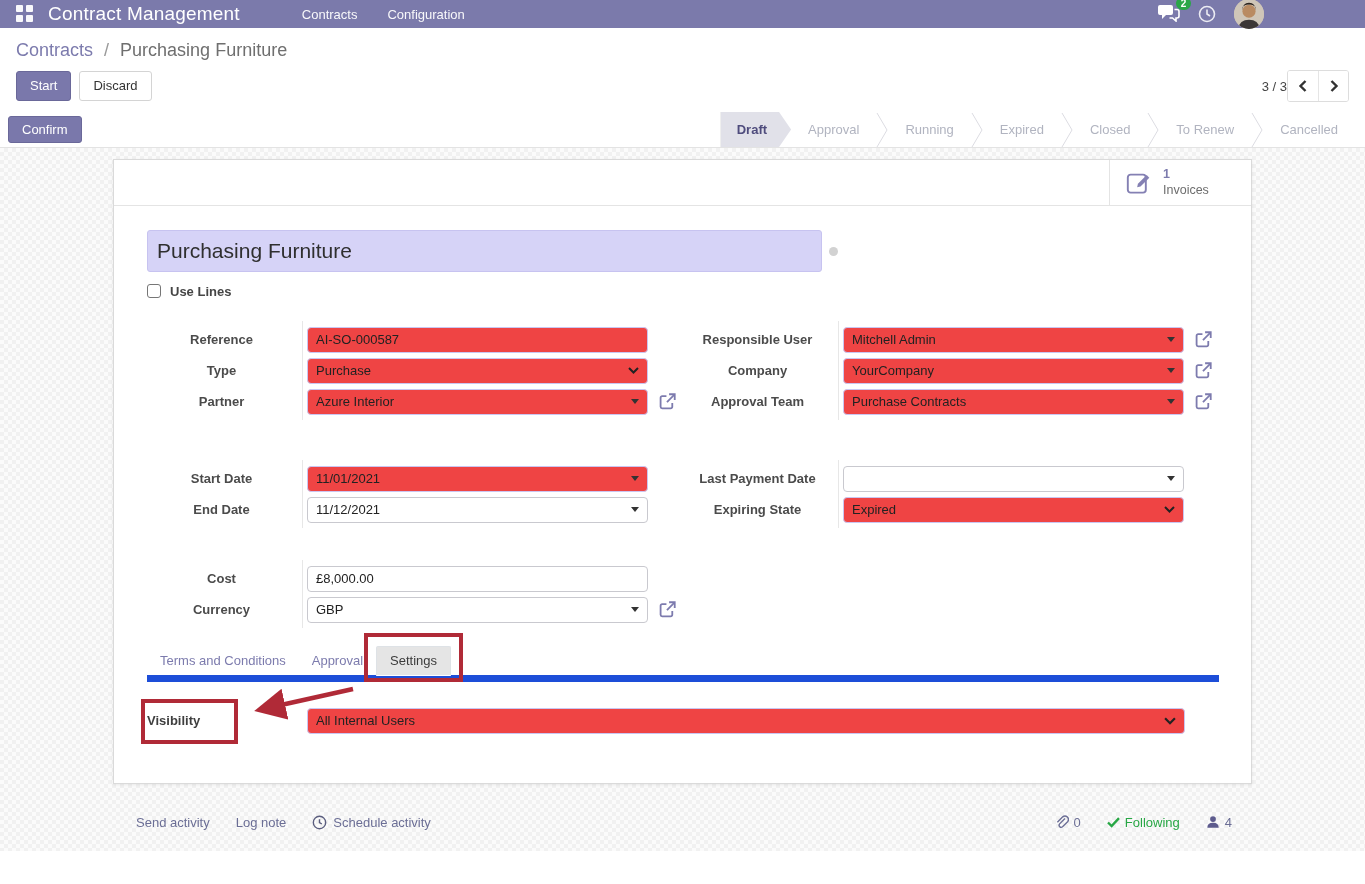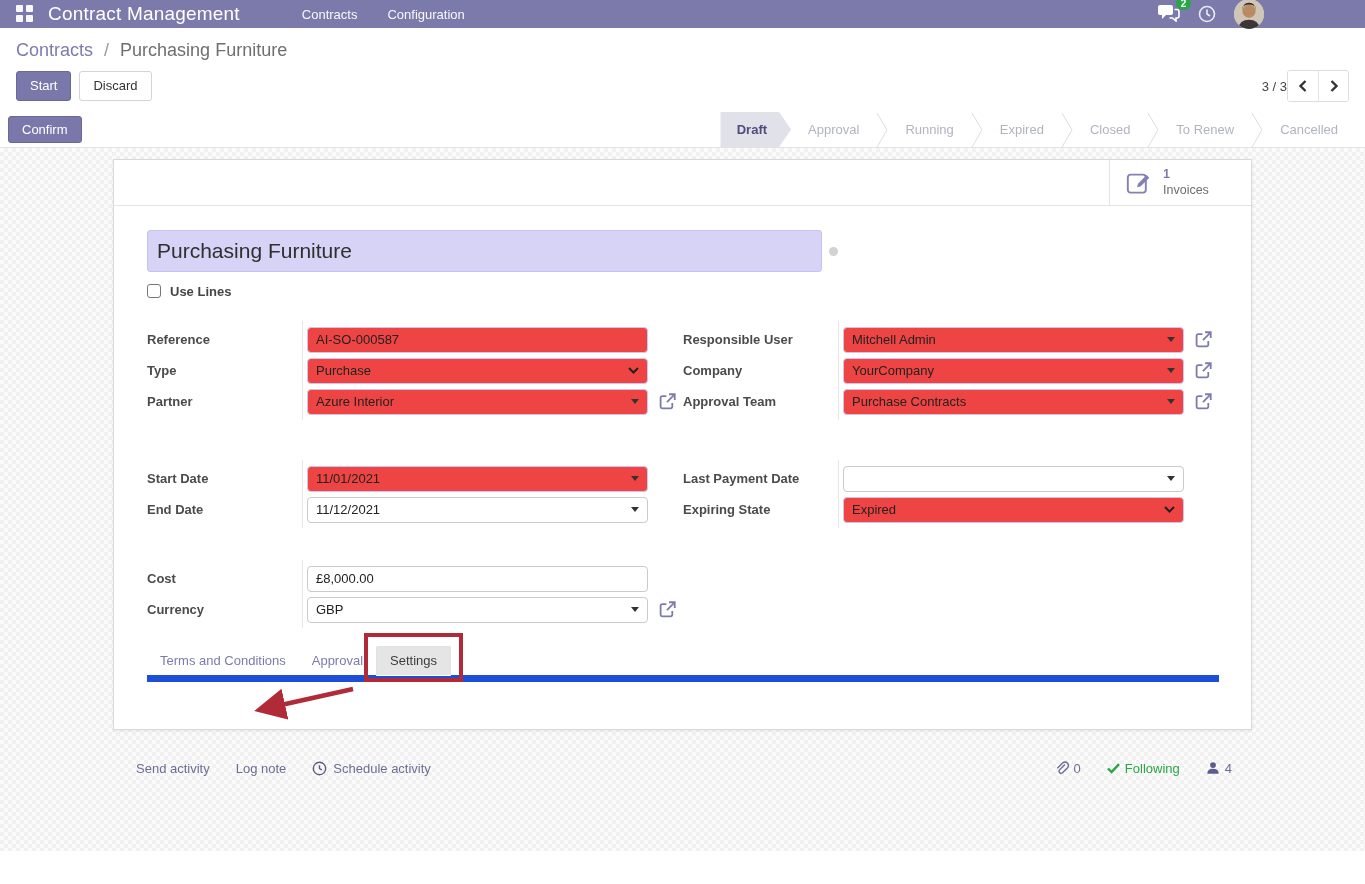--- a/index.html
+++ b/index.html
@@ -67,21 +67,21 @@
 
   .use-lines { display:flex; align-items:center; gap:9px; margin-top:11px; height:16px; }
   .checkbox { width:14px; height:14px; border:1px solid #767676; border-radius:3px; background:#fff; cursor:pointer; }
   .cb-label { font-weight:bold; color:#454545; }
 
   .o-group { display:flex; }
   .g1 { margin-top:25px; } .g2 { margin-top:46px; } .g3 { margin-top:38px; }
   .o-col { width:537px; position:relative; }
   .o-col.with-sep::before { content:""; position:absolute; left:155px; top:-3px; bottom:-3px; width:1px; background:#e7e7e7; }
   .f-row { display:flex; align-items:center; height:31px; }
-  .f-label { width:155px; flex:none; font-weight:bold; color:#4b4b4b; padding-right:6px; }
+  .f-label { width:155px; flex:none; font-weight:bold; color:#4b4b4b; padding-right:6px;text-align:center; }
   .f-input, .f-m2o, .f-select { width:341px; height:26px; margin-left:5px; border-radius:4px; font-size:13px; display:flex; align-items:center; }
   .hl { background:#ef4444; border:1px solid #cac6f1; }
   .plain { background:#fff; border:1px solid #c9c9cf; }
   input.f-input { font-family:"Liberation Sans",sans-serif; color:#222; padding:0 8px; outline:none; }
   .f-m2o, .f-select { cursor:pointer; padding:0 8px; color:#222; position:relative; }
   .f-m2o .val, .f-select .val { flex:1; overflow:hidden; white-space:nowrap; }
   .caret { width:0; height:0; border-left:4px solid transparent; border-right:4px solid transparent; border-top:5px solid #333; flex:none; margin-left:6px; }
   .sel-chev { flex:none; margin-left:6px; display:flex; }
   .ext-link { margin-left:11px; display:flex; cursor:pointer; flex:none; }
   .vis-select { width:878px; }
@@ -388,20 +388,34 @@
 
       <div class="tabs">
         <div class="tab">Terms and Conditions</div>
         <div class="tab">Approval</div>
         <div class="tab active">
           <span>Settings</span>
           <div class="anno anno-settings"></div>
         </div>
       </div>
 
+      <div class="visibility-row">
+        <div class="vis-label-wrap">
+          <span class="vis-label">Visibility</span>
+          <div class="anno anno-visibility"></div>
+        </div>
+        <div class="f-select hl vis-select">
+          <span class="val">All Internal Users</span>
+          <span class="sel-chev">
+              <svg width="12" height="8" viewBox="0 0 11 7">
+                <path d="M1 1 L5.5 5.5 L10 1" fill="none" stroke="#222" stroke-width="2"></path>
+              </svg>
+            </span>
+        </div>
+      </div>
     </div>
 
     <svg class="anno-arrow" width="122" height="40" viewBox="0 0 122 40">
       <defs>
         <marker id="ah" markerWidth="7" markerHeight="7" refX="5" refY="3.5" orient="auto">
           <path d="M0 0 L7 3.5 L0 7 Z" fill="#b02a37"></path>
         </marker>
       </defs>
       <line x1="112" y1="8" x2="22" y2="28" stroke="#b02a37" stroke-width="4.5" marker-end="url(#ah)"></line>
     </svg>

